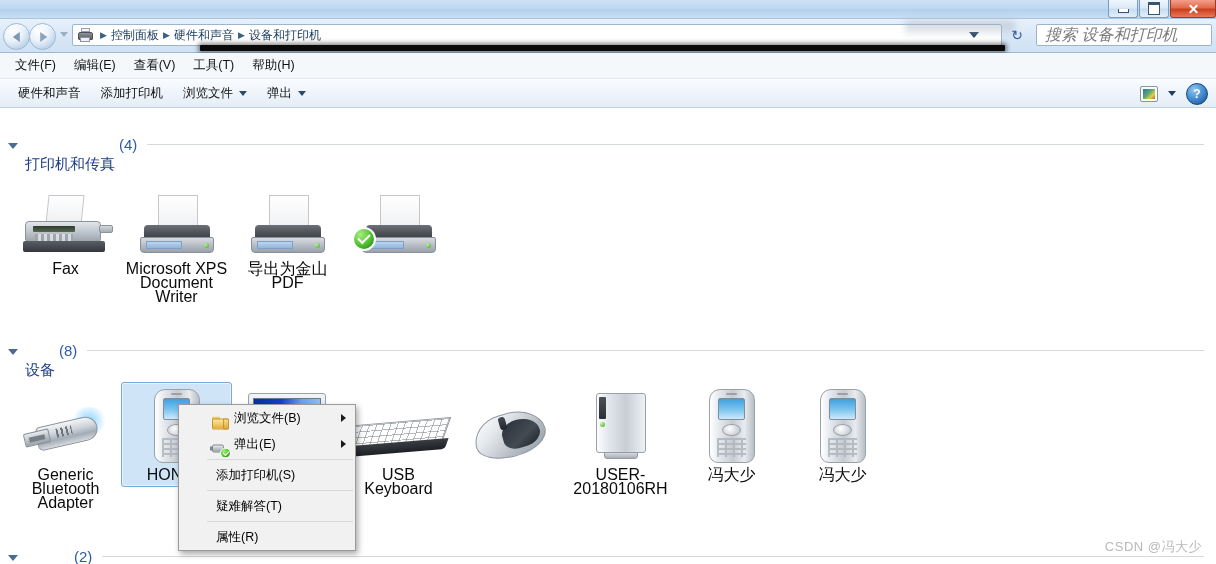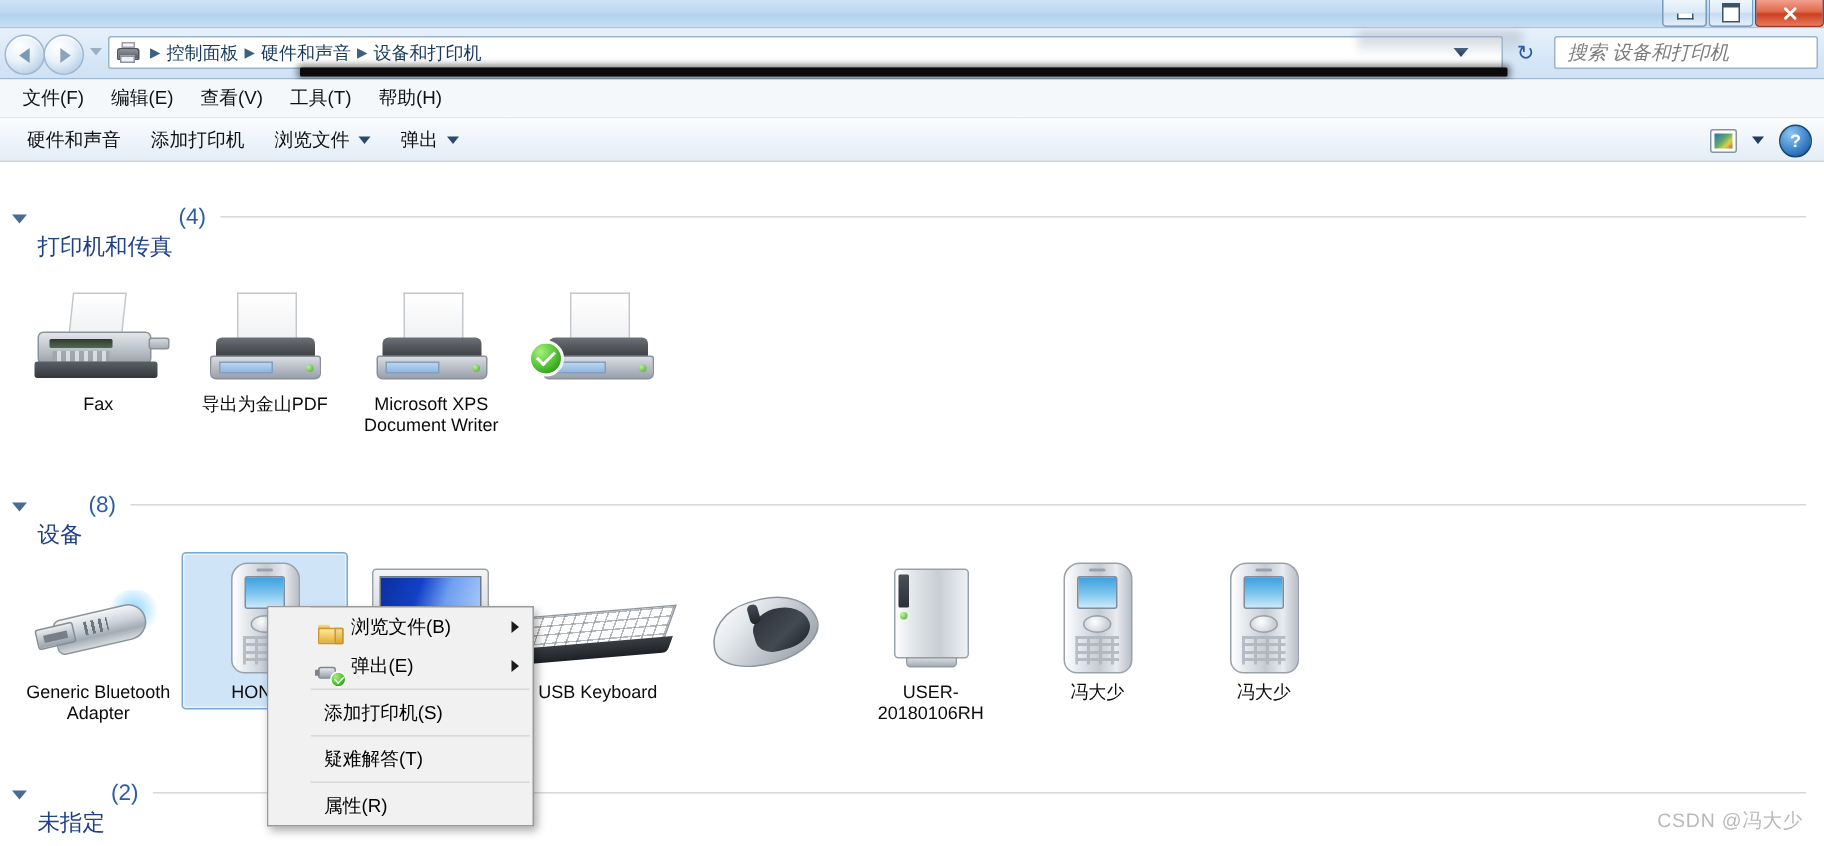--- a/index.html
+++ b/index.html
@@ -82,21 +82,21 @@
     background:linear-gradient(to bottom,rgba(160,172,186,.55),rgba(198,208,220,.25));filter:blur(3px);}
   .refresh{
     position:absolute;left:1006px;top:5px;width:22px;height:22px;border-radius:2px;
     display:flex;align-items:center;justify-content:center;color:#2b5c9e;font-size:14px;
   }
   .searchbox{
     position:absolute;left:1036px;top:5px;width:176px;height:22px;
     background:#fff;border:1px solid #9cb4cc;border-radius:2px;
     display:flex;align-items:center;box-sizing:border-box;
   }
-  .searchbox .ph{font-style:italic;color:#7c7c7c;font-size:13px;padding-left:8px;}
+  .searchbox .ph{font-style:italic;color:#7c7c7c;font-size:16px;padding-left:8px;}
 
   
   .menubar{
     position:absolute;left:0;top:53px;width:1216px;height:26px;
     background:#f5f8fb;border-bottom:1px solid #e3e9ef;
     display:flex;align-items:center;padding-left:6px;box-sizing:border-box;
   }
   .menuitem{padding:3px 9px;font-size:12.5px;color:#111;cursor:default;}
 
   
@@ -131,21 +131,21 @@
     border-top:6px solid #4a6c90;margin-right:7px;margin-top:2px;}
   .gtitle{font-size:15px;color:#1f3f87;white-space:nowrap;margin-top:40px;}
   .gcount{font-size:15px;color:#2b5ca8;margin-left:4px;}
   .grule{flex:1;height:1px;background:#d4d9de;margin-left:10px;margin-right:12px;}
 
   .items{display:flex;align-items:flex-start;padding-left:10px;}
   .item{width:111px;padding:6px 2px 4px;display:flex;flex-direction:column;align-items:center;
     box-sizing:border-box;border:1px solid transparent;border-radius:3px;}
   .item.selected{background:#cfe4f7;border:1px solid #7aa9d6;box-shadow:inset 0 0 0 1px #e9f3fc;}
   .iconwrap{height:74px;display:flex;align-items:flex-end;justify-content:center;position:relative;width:100%;}
-  .label{margin-top:5px;text-align:center;font-size:12px;line-height:14px;color:#0b0b0b;max-width:104px;}
+  .label{margin-top:5px;text-align:center;font-size:16px;line-height:14px;color:#0b0b0b;max-width:104px;}
 
   
   .printer{position:relative;width:82px;height:62px;}
   .p-paper{position:absolute;left:22px;top:0;width:40px;height:32px;
     background:linear-gradient(to bottom,#ffffff,#f0f1f3);border:1px solid #c4c8cd;border-bottom:none;box-sizing:border-box;}
   .p-top{position:absolute;left:8px;top:30px;width:66px;height:14px;border-radius:4px 4px 0 0;
     background:linear-gradient(to bottom,#6d7177 0%,#4c5055 60%,#3b3f44 100%);}
   .p-base{position:absolute;left:4px;top:42px;width:74px;height:16px;border-radius:2px 2px 4px 4px;
     background:linear-gradient(to bottom,#d9dde2 0%,#b8bec6 50%,#9aa1aa 100%);border:1px solid #8a9099;box-sizing:border-box;}
   .p-out{position:absolute;left:10px;top:46px;width:36px;height:8px;
@@ -410,34 +410,34 @@
         <div class="item">
           <div class="iconwrap">
             <span class="printer">
               <span class="p-paper"></span>
                 <span class="p-top"></span>
                 <span class="p-base"></span>
               <span class="p-out"></span>
                 <span class="p-led"></span>
             </span>
           </div>
-          <div class="label">导出为金山PDF</div>
+          <div class="label">Microsoft XPS Document Writer</div>
         </div>
 
         <div class="item">
           <div class="iconwrap">
             <span class="printer">
               <span class="p-paper"></span>
                 <span class="p-top"></span>
                 <span class="p-base"></span>
               <span class="p-out"></span>
                 <span class="p-led"></span>
             </span>
           </div>
-          <div class="label">Microsoft XPS Document Writer</div>
+          <div class="label">导出为金山PDF</div>
         </div>
 
         <div class="item">
           <div class="iconwrap">
             <span class="printer">
               <span class="p-paper"></span>
                 <span class="p-top"></span>
                 <span class="p-base"></span>
               <span class="p-out"></span>
                 <span class="p-led"></span>

